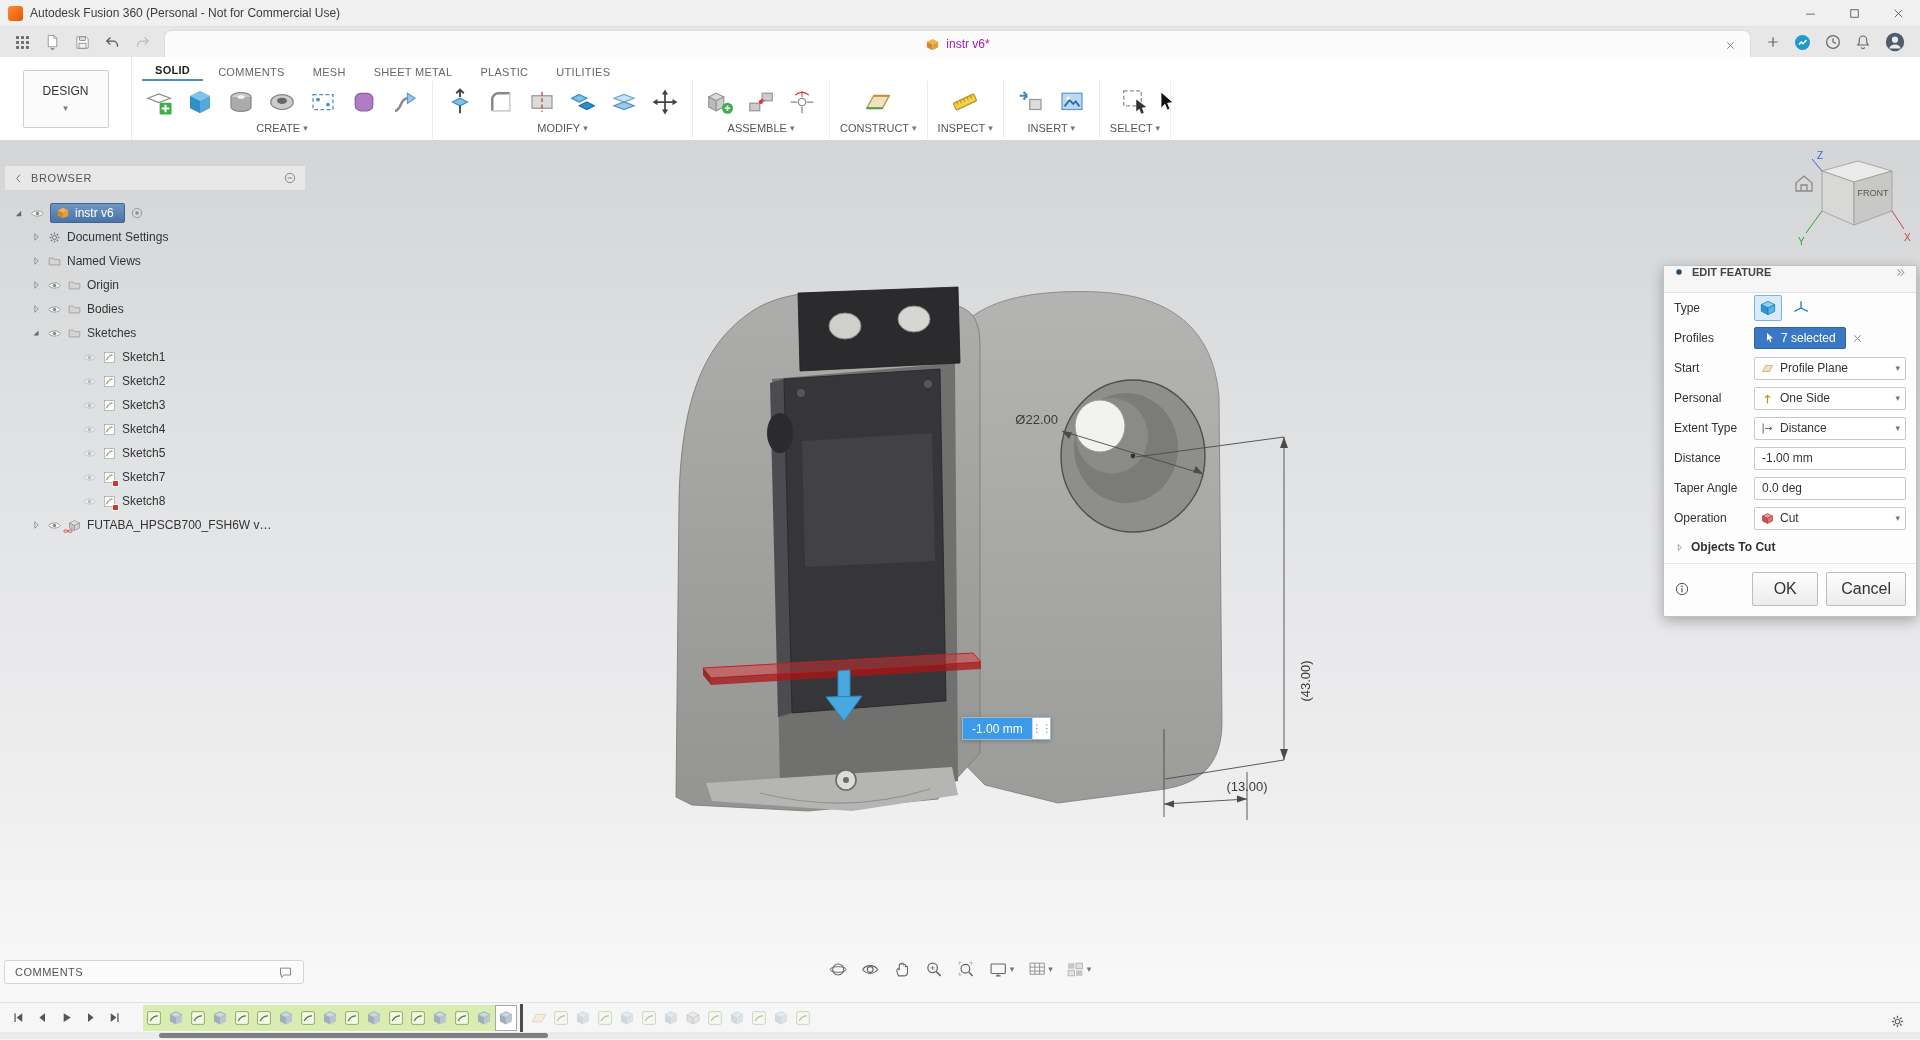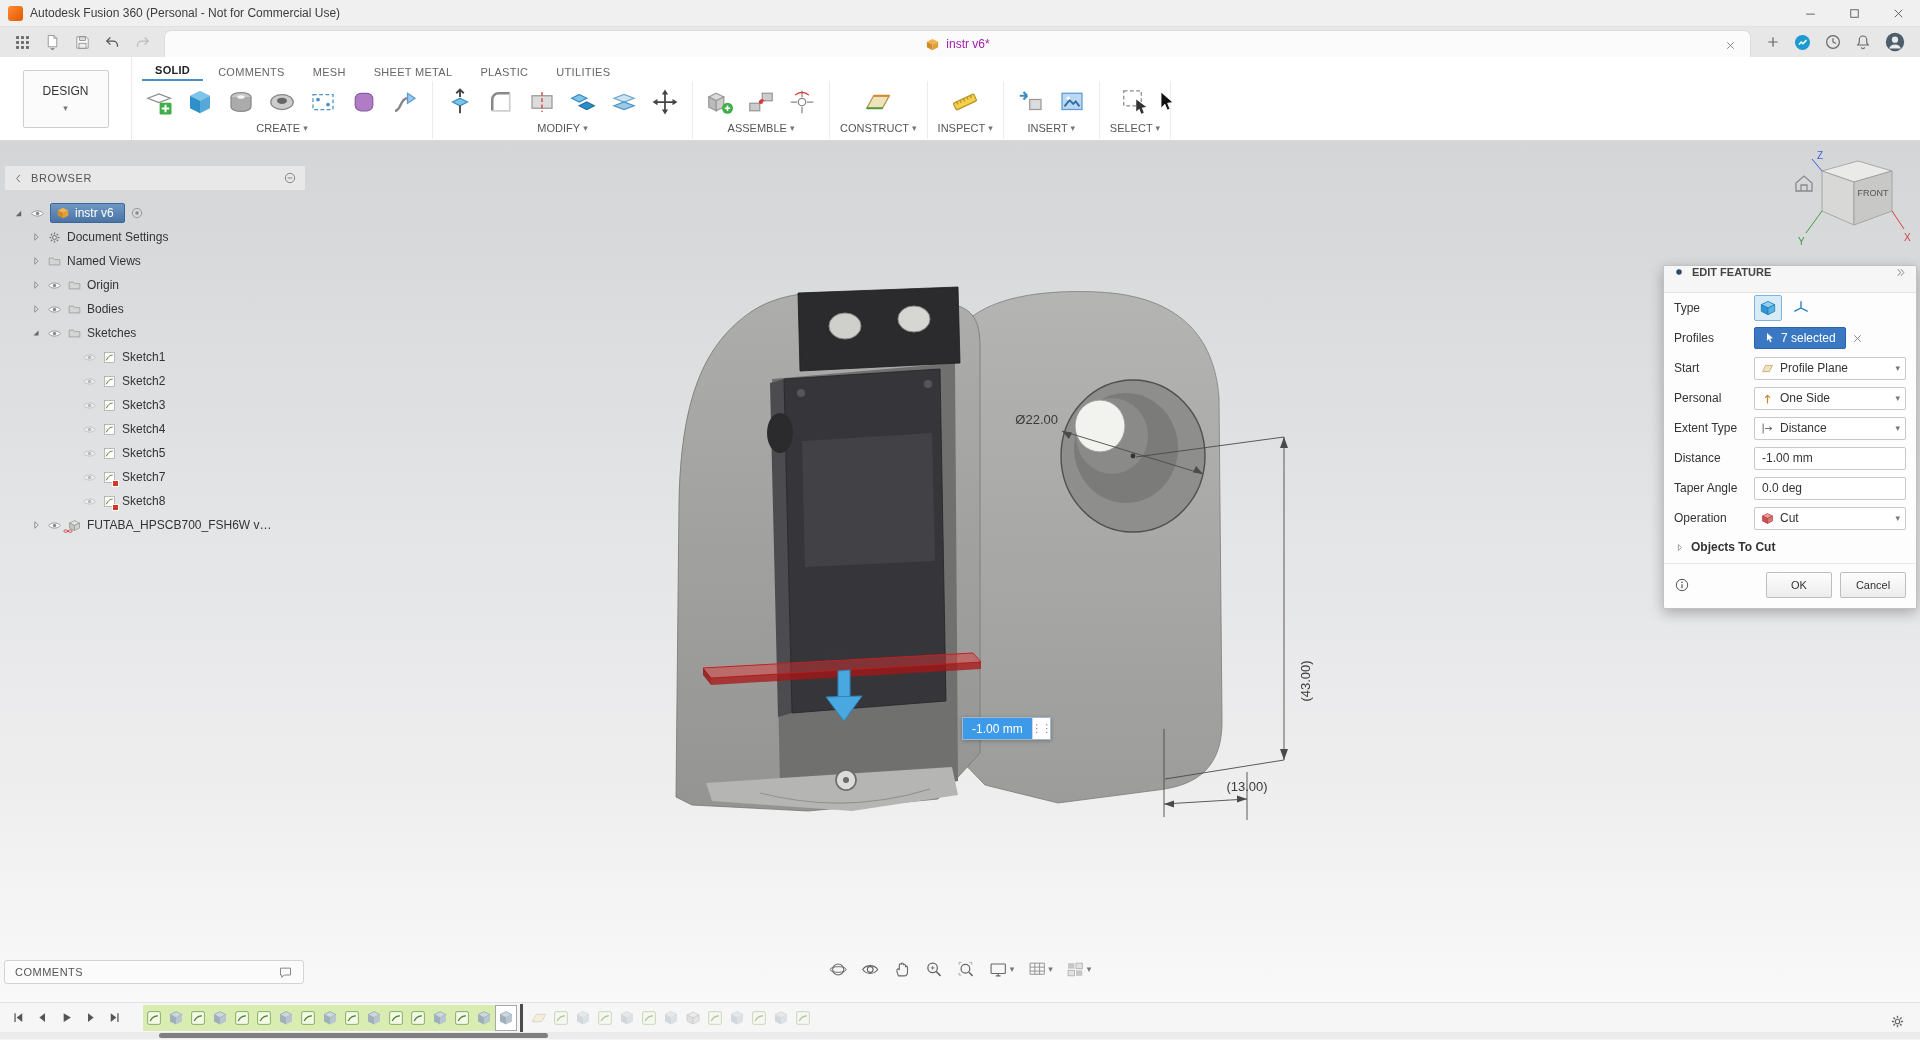--- a/index.html
+++ b/index.html
@@ -67,21 +67,21 @@
   .ed-control{flex:1;display:flex;align-items:center;gap:5px;min-width:0;}
   .ed-select{flex:1;height:23px;border:1px solid #c8c8c8;background:#fff;border-radius:2px;display:flex;align-items:center;gap:5px;padding:0 5px;min-width:0;}
   .ed-select .sp{flex:1;}
   .ed-input{flex:1;height:23px;border:1px solid #c8c8c8;background:#fff;border-radius:2px;display:flex;align-items:center;padding:0 7px;}
   .chip{height:22px;background:#3b78c3;border:1px solid #2d62a6;border-radius:2px;color:#fff;display:flex;align-items:center;gap:5px;padding:0 9px;font-size:12px;}
   .type-btn{width:28px;height:26px;border:1px solid transparent;border-radius:2px;display:flex;align-items:center;justify-content:center;}
   .type-btn.selected{background:#d9ebf7;border-color:#7db6dd;}
   .ed-objects{display:flex;align-items:center;gap:6px;height:28px;padding:0 10px;font-weight:bold;}
   .ed-footer{display:flex;align-items:center;gap:8px;padding:8px 10px 10px;border-top:1px solid #e8e8e8;margin-top:2px;}
   .ed-footer .sp{flex:1;}
-  .btn{height:26px;min-width:66px;padding:0 14px;border:1px solid #bdbdbd;border-radius:2px;background:linear-gradient(#fdfdfd,#ececec);display:flex;align-items:center;justify-content:center;font-size:11px;color:#333;}
+  .btn{height:34px;min-width:66px;padding:0 14px;border:1px solid #bdbdbd;border-radius:2px;background:linear-gradient(#fdfdfd,#ececec);display:flex;align-items:center;justify-content:center;font-size:16px;color:#333;}
 
   
   .dist-pill{position:absolute;left:962px;top:576px;height:23px;display:flex;align-items:center;background:#fff;border:1px solid #9fb9d0;box-shadow:0 1px 4px rgba(0,0,0,.25);}
   .dist-val{height:100%;display:flex;align-items:center;background:#3d9ae8;color:#fff;font-size:12px;padding:0 9px;}
   .dist-handle{width:18px;height:100%;display:flex;align-items:center;justify-content:center;color:#8a8a8a;font-size:11px;border-left:1px solid #d5d5d5;letter-spacing:-1px;}
 
   
   .viewcube{position:absolute;right:8px;top:8px;width:120px;height:106px;}
 
   

